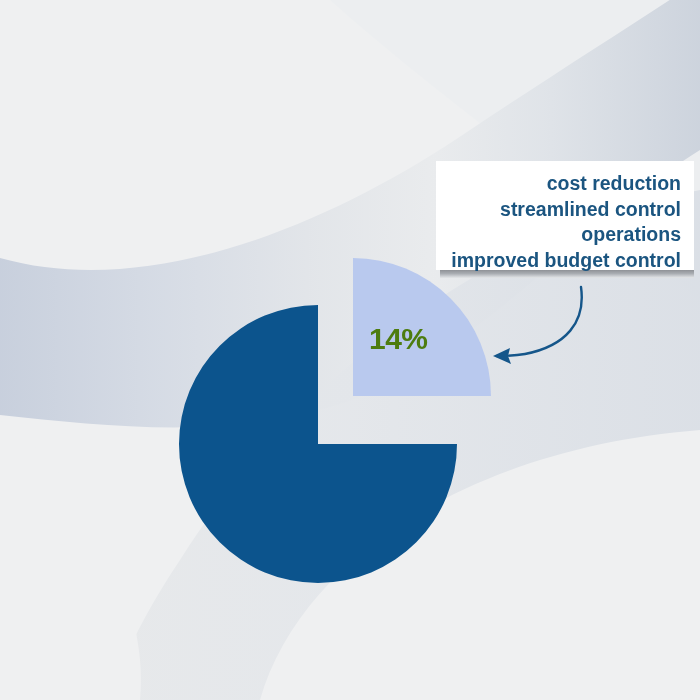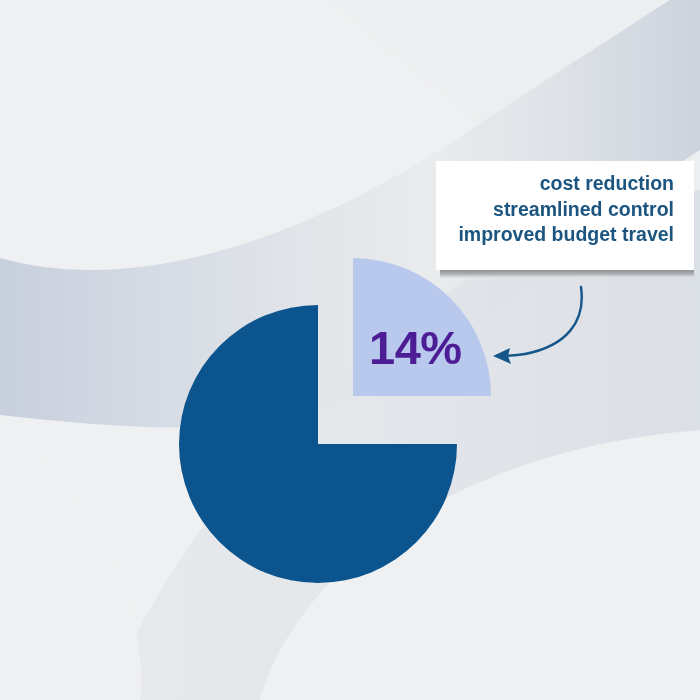--- a/index.html
+++ b/index.html
@@ -22,37 +22,37 @@
     width: 700px;
     height: 700px;
   }
   #bg-svg { z-index: 1; }
   #chart-svg { z-index: 2; }
   #arrow-svg { z-index: 4; }
 
   .slice-label {
     position: absolute;
     z-index: 3;
-    font-size: 47px;
+    font-size: 30px;
     font-weight: bold;
-    color: #4c1d95;
+    color: #4d7c0f;
     letter-spacing: -0.5px;
     line-height: 1;
   }
 
   #callout-box {
     position: absolute;
     left: 436px;
     top: 161px;
     width: 258px;
     height: 109px;
     background: #ffffff;
     z-index: 5;
     box-sizing: border-box;
-    padding: 10px 20px 6px 10px;
+    padding: 10px 13px 6px 10px;
     text-align: right;
   }
   #callout-shadow {
     position: absolute;
     left: 440px;
     top: 270px;
     width: 254px;
     height: 8px;
     z-index: 4;
     background: linear-gradient(to bottom, #8f9297 0%, #a9adb2 45%, #cfd2d6 80%, #e4e6e8 100%);
@@ -111,16 +111,17 @@
   <svg id="arrow-svg" viewBox="0 0 700 700">
     <path d="M581,287 C586,322 566,346 525,354 C514,356 505,356 497,356" fill="none" stroke="#15568a" stroke-width="2.4" stroke-linecap="round"></path>
     <path d="M493,356 L510,348 L508,356 L511,364 Z" fill="#15568a"></path>
   </svg>
 
   <div id="callout-shadow"></div>
 
   <div id="callout-box">
     <span class="callout-line">cost reduction</span>
     <span class="callout-line">streamlined control</span>
-    <span class="callout-line">improved budget travel</span>
+    <span class="callout-line">operations</span>
+    <span class="callout-line">improved budget control</span>
   </div>
 
 </div>
 
 </body></html>

